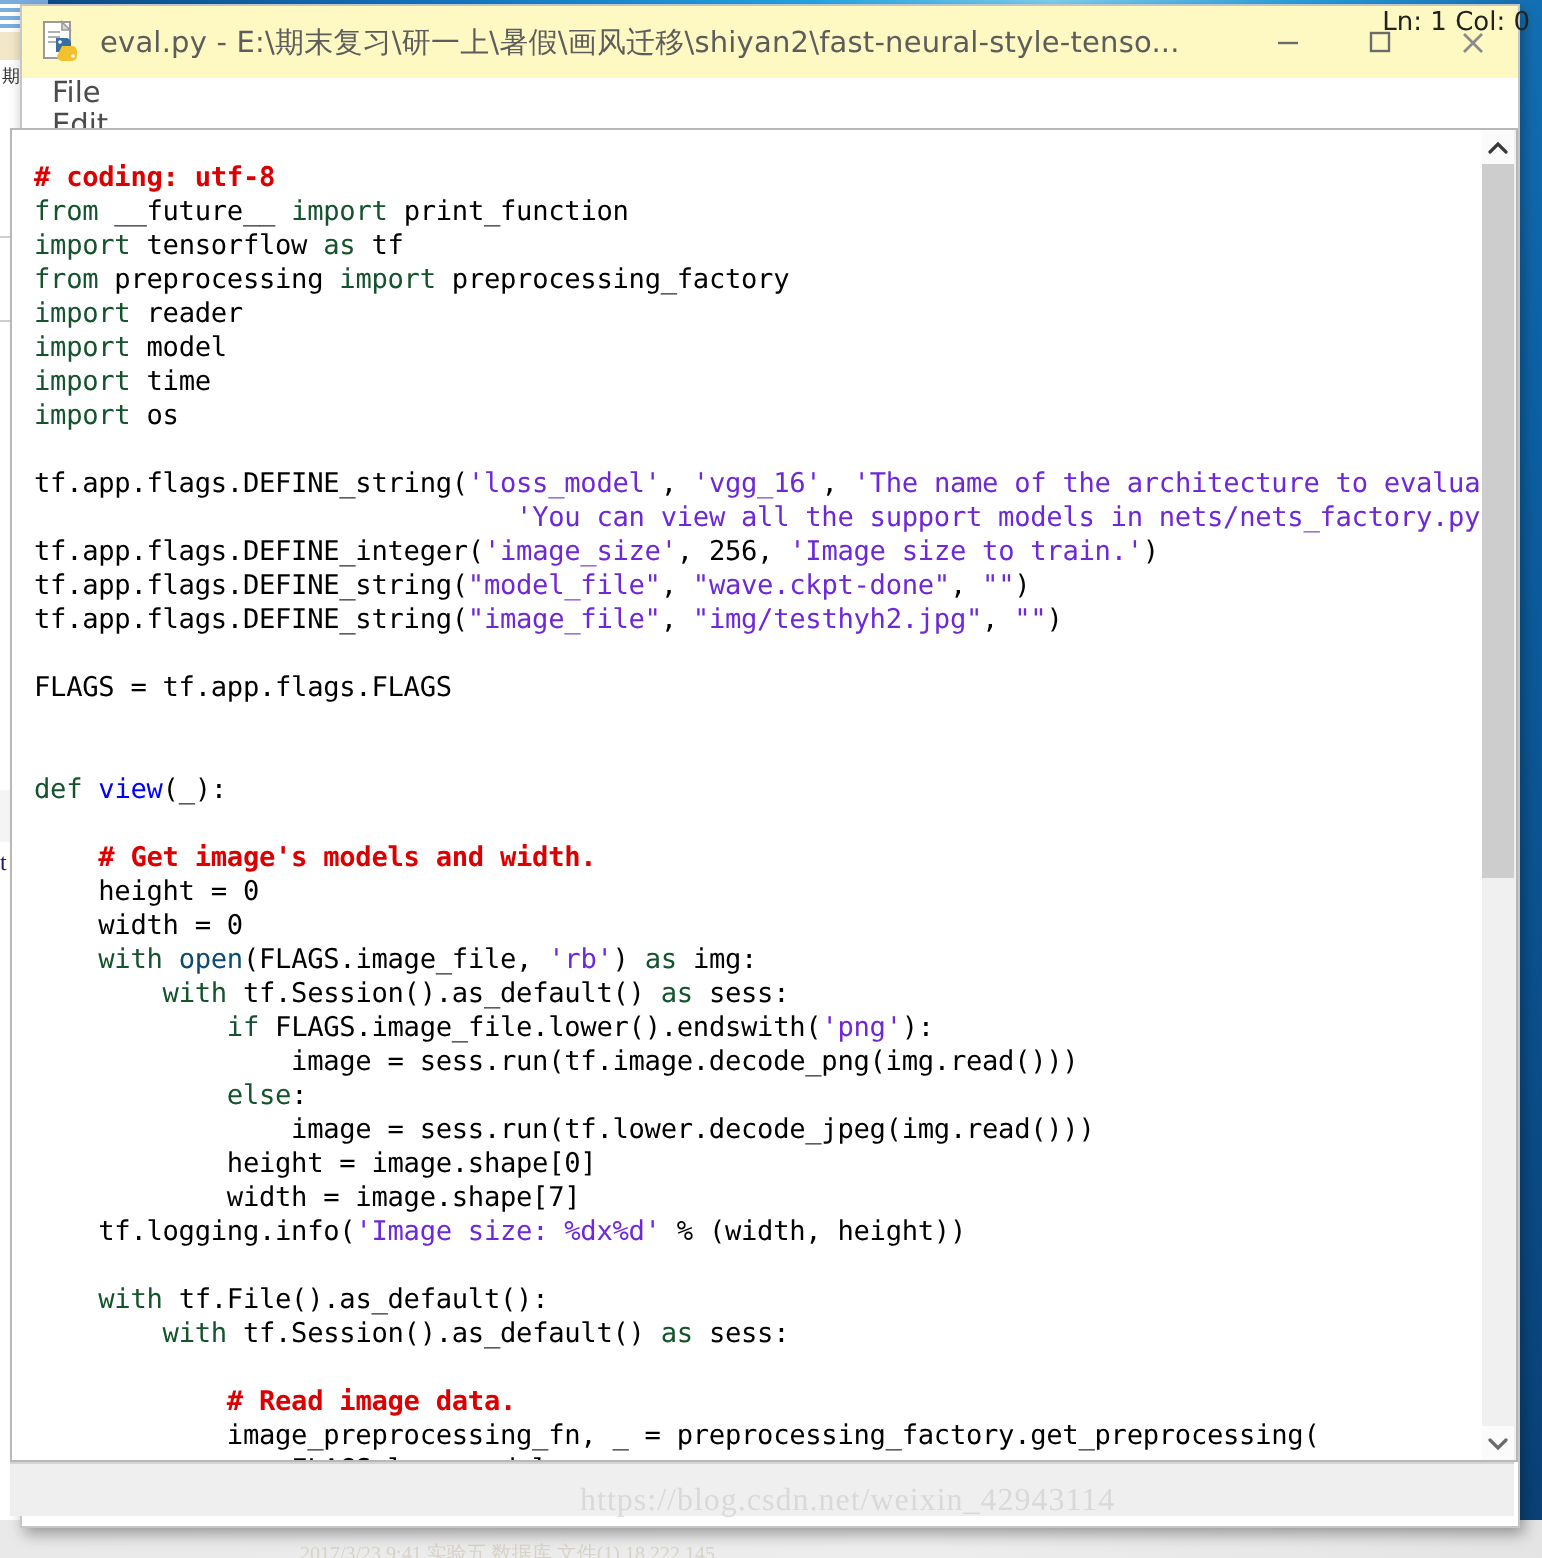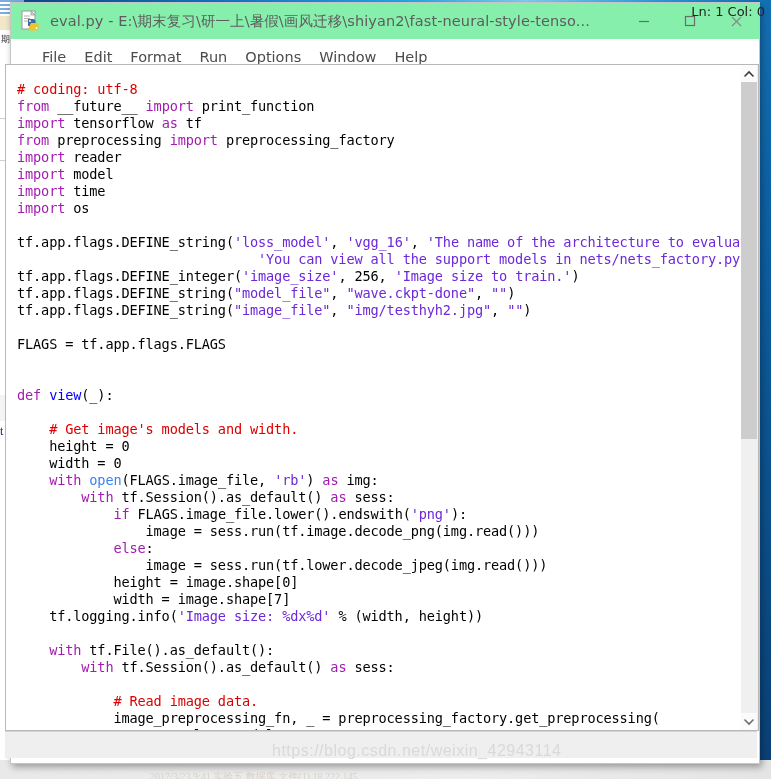--- a/index.html
+++ b/index.html
@@ -30,67 +30,67 @@
     background:linear-gradient(90deg,#e9e9e9 0%,#ededed 60%,#e4e4e4 100%);}
   #desk-bottom-text{position:absolute;left:150px;top:770px;width:560px;height:24px;
     font-size:10px;color:#d8d3c8;white-space:nowrap;overflow:hidden;
     font-family:"Liberation Serif",serif;}
 
   
   #idle-window{position:absolute;left:10px;top:2px;width:748px;height:760px;
     background:#ffffff;border:1px solid #c6c6c6;box-shadow:2px 3px 7px rgba(0,0,0,.35);}
 
   
-  #titlebar{position:relative;height:36px;background:#86efac;display:flex;align-items:center;}
+  #titlebar{position:relative;height:36px;background:#fef9c3;display:flex;align-items:center;}
   #app-icon{width:22px;height:22px;margin-left:9px;margin-right:8px;position:relative;flex:0 0 auto;}
   #title-text{font-size:14.5px;color:#5d5d5d;white-space:nowrap;overflow:hidden;
     text-overflow:clip;flex:1 1 auto;letter-spacing:.1px;
     font-family:"DejaVu Sans",sans-serif;}
   .winbtn{width:46px;height:34px;display:flex;align-items:center;justify-content:center;
     flex:0 0 auto;}
   .winbtn svg{display:block;}
 
   
-  #menubar{height:26px;background:#ffffff;display:flex;align-items:flex-end;
-    padding-left:22px;border-bottom:1px solid #d9d9d9;}
+  #menubar{height:26px;background:#ffffff;display:flex;align-items:flex-start;
+    padding-left:6px;border-bottom:1px solid #d9d9d9;flex-direction:column;}
   .menuitem{font-size:14.5px;color:#4b4b4b;padding:0 9px;white-space:nowrap;
     font-family:"DejaVu Sans",sans-serif;}
 
   
   #code-wrap{position:absolute;left:5px;top:64px;width:735px;height:665px;
     background:#ffffff;border:1px solid #b8b8b8;border-right:none;overflow:hidden;display:flex;}
   #code-pane{position:relative;flex:1 1 auto;overflow:hidden;background:#fff;}
   #code{position:absolute;left:11px;top:2px;white-space:pre;
     font-family:"DejaVu Sans Mono","Liberation Mono",monospace;
     font-size:13.6px;line-height:17px;color:#000000;letter-spacing:-0.15px;}
-  .kw{color:#a21caf;}
+  .kw{color:#14532d;}
   .str{color:#6d28d9;}
-  .cmt{color:#dd0000;}
+  .cmt{color:#dd0000;font-weight:bold;}
   .def{color:#0000ff;}
-  .bi{color:#3b82f6;}
+  .bi{color:#0c4a6e;}
 
   
   #vscroll{position:absolute;left:741px;top:64px;width:17px;height:665px;
     background:#f0f0f0;border:1px solid #b8b8b8;border-left:none;}
   #vs-up{position:absolute;left:0;top:0;width:16px;height:17px;background:#fbfbfb;
     display:flex;align-items:center;justify-content:center;}
   #vs-down{position:absolute;left:0;bottom:0;width:16px;height:17px;background:#fbfbfb;
     display:flex;align-items:center;justify-content:center;}
   #vs-thumb{position:absolute;left:0;top:17px;width:16px;height:357px;background:#cdcdcd;}
 
   
   #statusbar{position:absolute;left:5px;top:731px;width:752px;height:26px;
     background:#efefef;border-top:1px solid #d4d4d4;}
   #status-right{position:absolute;right:6px;top:4px;font-size:13px;color:#222;
     white-space:nowrap;font-family:"DejaVu Sans",sans-serif;}
   #status-right span{margin-left:0;}
 
   
-  #watermark{position:absolute;left:272px;top:742px;font-size:16px;color:#d9d9d9;
-    white-space:nowrap;font-family:Liberation Sans, sans-serif;letter-spacing:.5px;}
+  #watermark{position:absolute;left:290px;top:742px;font-size:16px;color:#d9d9d9;
+    white-space:nowrap;font-family:Liberation Serif, serif;letter-spacing:.5px;}
 </style>
 </head>
 <body>
 
 <div id="desktop"></div>
 
 <div id="bg-left">
   <div id="bg-left-title"></div>
   <div id="bg-left-band"></div>
   <div id="bg-left-cjk">期末</div>

